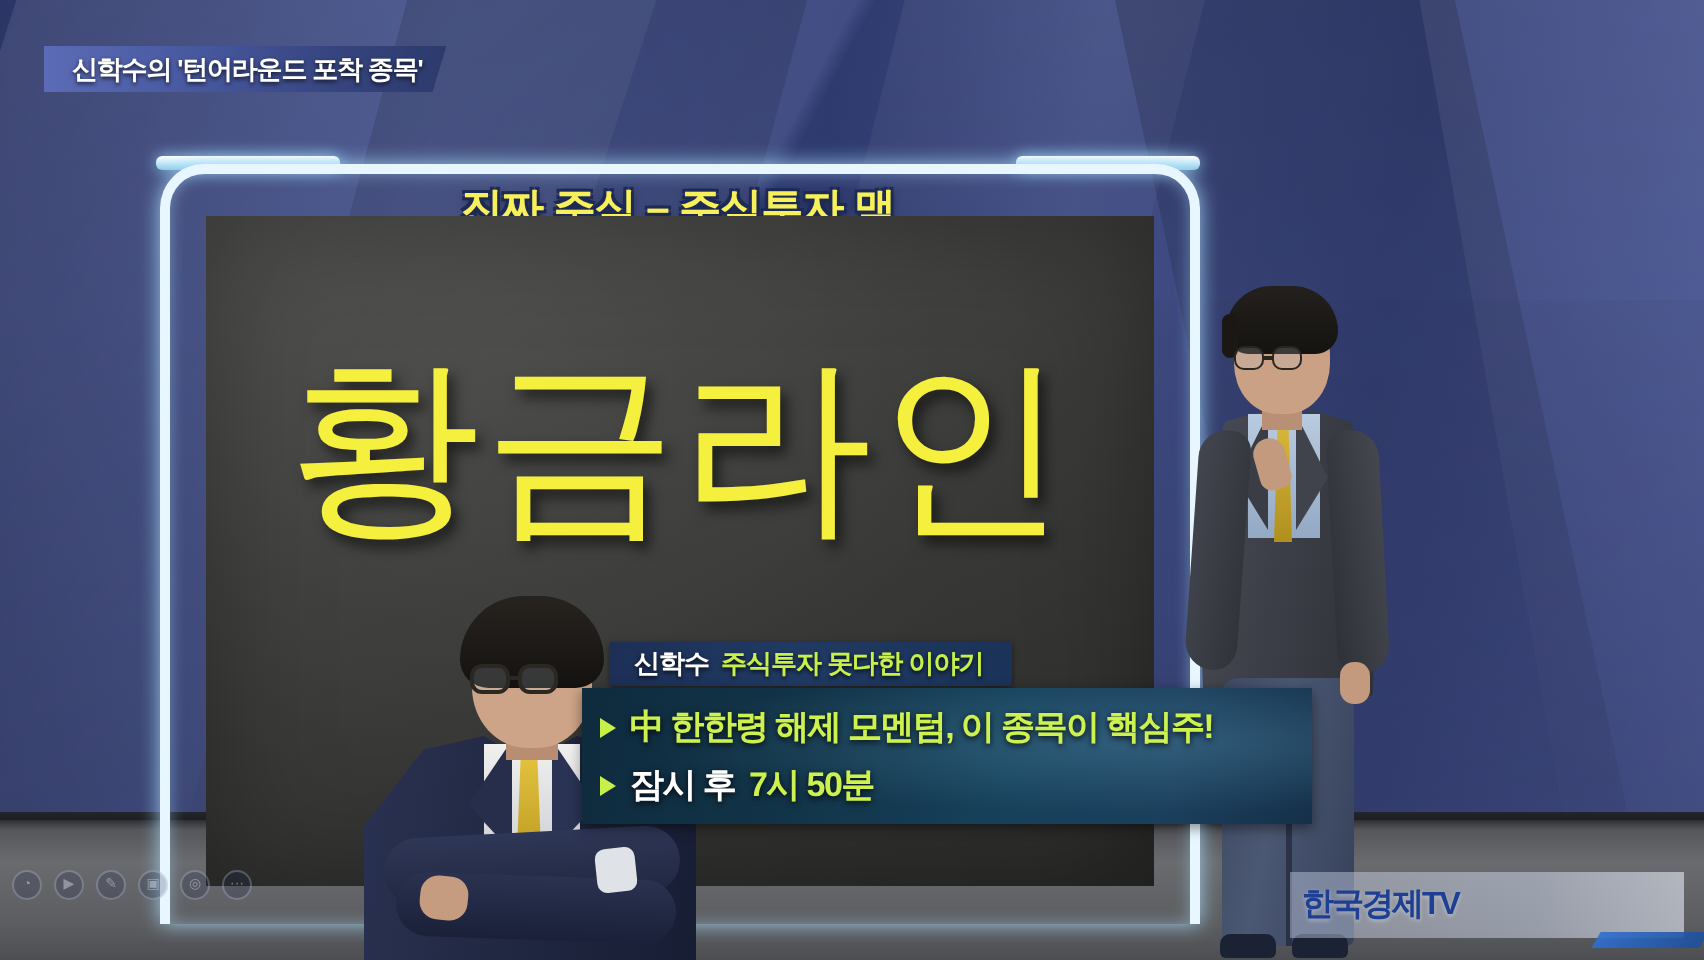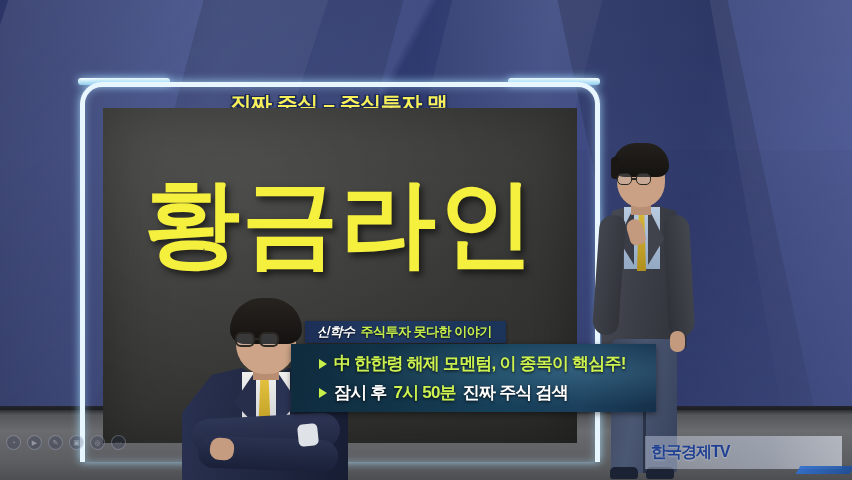--- a/index.html
+++ b/index.html
@@ -102,21 +102,21 @@
     background:linear-gradient(160deg,#4a4a48 0%, #3e3e3c 35%, #343432 70%, #2b2b2a 100%);
     box-shadow:inset 0 0 60px rgba(0,0,0,.35);
   }
   .panel-sheen {
     position:absolute; inset:0;
     background:radial-gradient(ellipse at 30% 20%, rgba(255,255,255,.06), rgba(255,255,255,0) 60%);
   }
   .panel-title {
     position:absolute; left:0; right:0; top:52px;
     text-align:center;
-    color:#f5ef3e; font-size:96px; font-weight:bold; letter-spacing:2px;
+    color:#f5ef3e; font-size:96px; font-weight:normal; letter-spacing:2px;
     text-shadow:3px 4px 7px rgba(0,0,0,.6);
     white-space:nowrap;
   }
 
   
   .toolbar {
     position:absolute; left:6px; bottom:30px;
     display:flex; gap:6px; align-items:center; opacity:.5;
   }
   .tool {
@@ -221,31 +221,31 @@
                 background:#c59c80; border-radius:9px; transform:rotate(6deg); }
 
   
   .lt-head {
     position:absolute; left:305px; top:321px; height:22px;
     padding:0 14px 0 12px; display:flex; align-items:center; gap:6px;
     background:linear-gradient(90deg,#1d2f56 0%,#203a63 45%,#1b3358 100%);
     box-shadow:0 1px 3px rgba(0,0,0,.5);
   }
   .lt-head .name { color:#ffffff; font-size:13px; font-weight:bold; letter-spacing:-0.5px;
-                   text-shadow:0 1px 2px rgba(0,0,0,.8); white-space:nowrap;font-style:italic; }
+                   text-shadow:0 1px 2px rgba(0,0,0,.8); white-space:nowrap; }
   .lt-head .sub  { color:#c8f04a; font-size:13px; font-weight:bold; letter-spacing:-0.5px;
                    text-shadow:0 1px 2px rgba(0,0,0,.8); white-space:nowrap; }
 
   .lt-body {
     position:absolute; left:291px; top:344px; width:365px; height:68px;
     background:
       radial-gradient(ellipse at 78% 40%, rgba(90,150,180,.35), rgba(0,0,0,0) 62%),
       linear-gradient(100deg, #0f2b3e 0%, #123448 30%, #16405a 58%, #1b3f5c 80%, #15304a 100%);
     box-shadow:0 2px 6px rgba(0,0,0,.45);
-    padding:5px 0 0 28px;
+    padding:5px 0 0 9px;
   }
   .lt-line { display:flex; align-items:center; gap:7px; height:29px; white-space:nowrap; }
   .tri {
     width:0; height:0; border-left:8px solid #c8f04a;
     border-top:5.5px solid transparent; border-bottom:5.5px solid transparent;
     flex:0 0 auto;
   }
   .lt-text { font-size:17px; font-weight:bold; letter-spacing:-0.8px;
              text-shadow:0 1px 3px rgba(0,0,0,.85); }
   .c-lime  { color:#cdf24f; }
@@ -276,20 +276,23 @@
     <div class="facet f2"></div>
     <div class="facet f5"></div>
     <div class="facet f3"></div>
     <div class="facet f4"></div>
     <div class="facet f6"></div>
   </div>
 
   <div class="floor-edge"></div>
   <div class="floor"></div>
 
+  <div class="topbar">
+    <span>신학수의 '턴어라운드 포착 종목'</span>
+  </div>
 
   <div class="title-row">
     <div class="rule left"></div>
     <div class="show-title">진짜 주식 – 주식투자 맥</div>
     <div class="rule right"></div>
   </div>
 
   <div class="frame"></div>
   <div class="panel">
     <div class="panel-sheen"></div>
@@ -351,21 +354,20 @@
 
   <div class="lt-body">
     <div class="lt-line">
       <span class="tri"></span>
       <span class="lt-text c-lime">中 한한령 해제 모멘텀, 이 종목이 핵심주!</span>
     </div>
     <div class="lt-line">
       <span class="tri"></span>
       <span class="lt-text c-white">잠시 후 </span>
       <span class="lt-text c-lime">7시 50분</span>
-      <span class="lt-text c-white"> 진짜 주식 검색</span>
     </div>
   </div>
 
   <div class="logo">
     <span>한국경제TV</span>
   </div>
   <div class="logo-accent"></div>
 
 </div>
 

